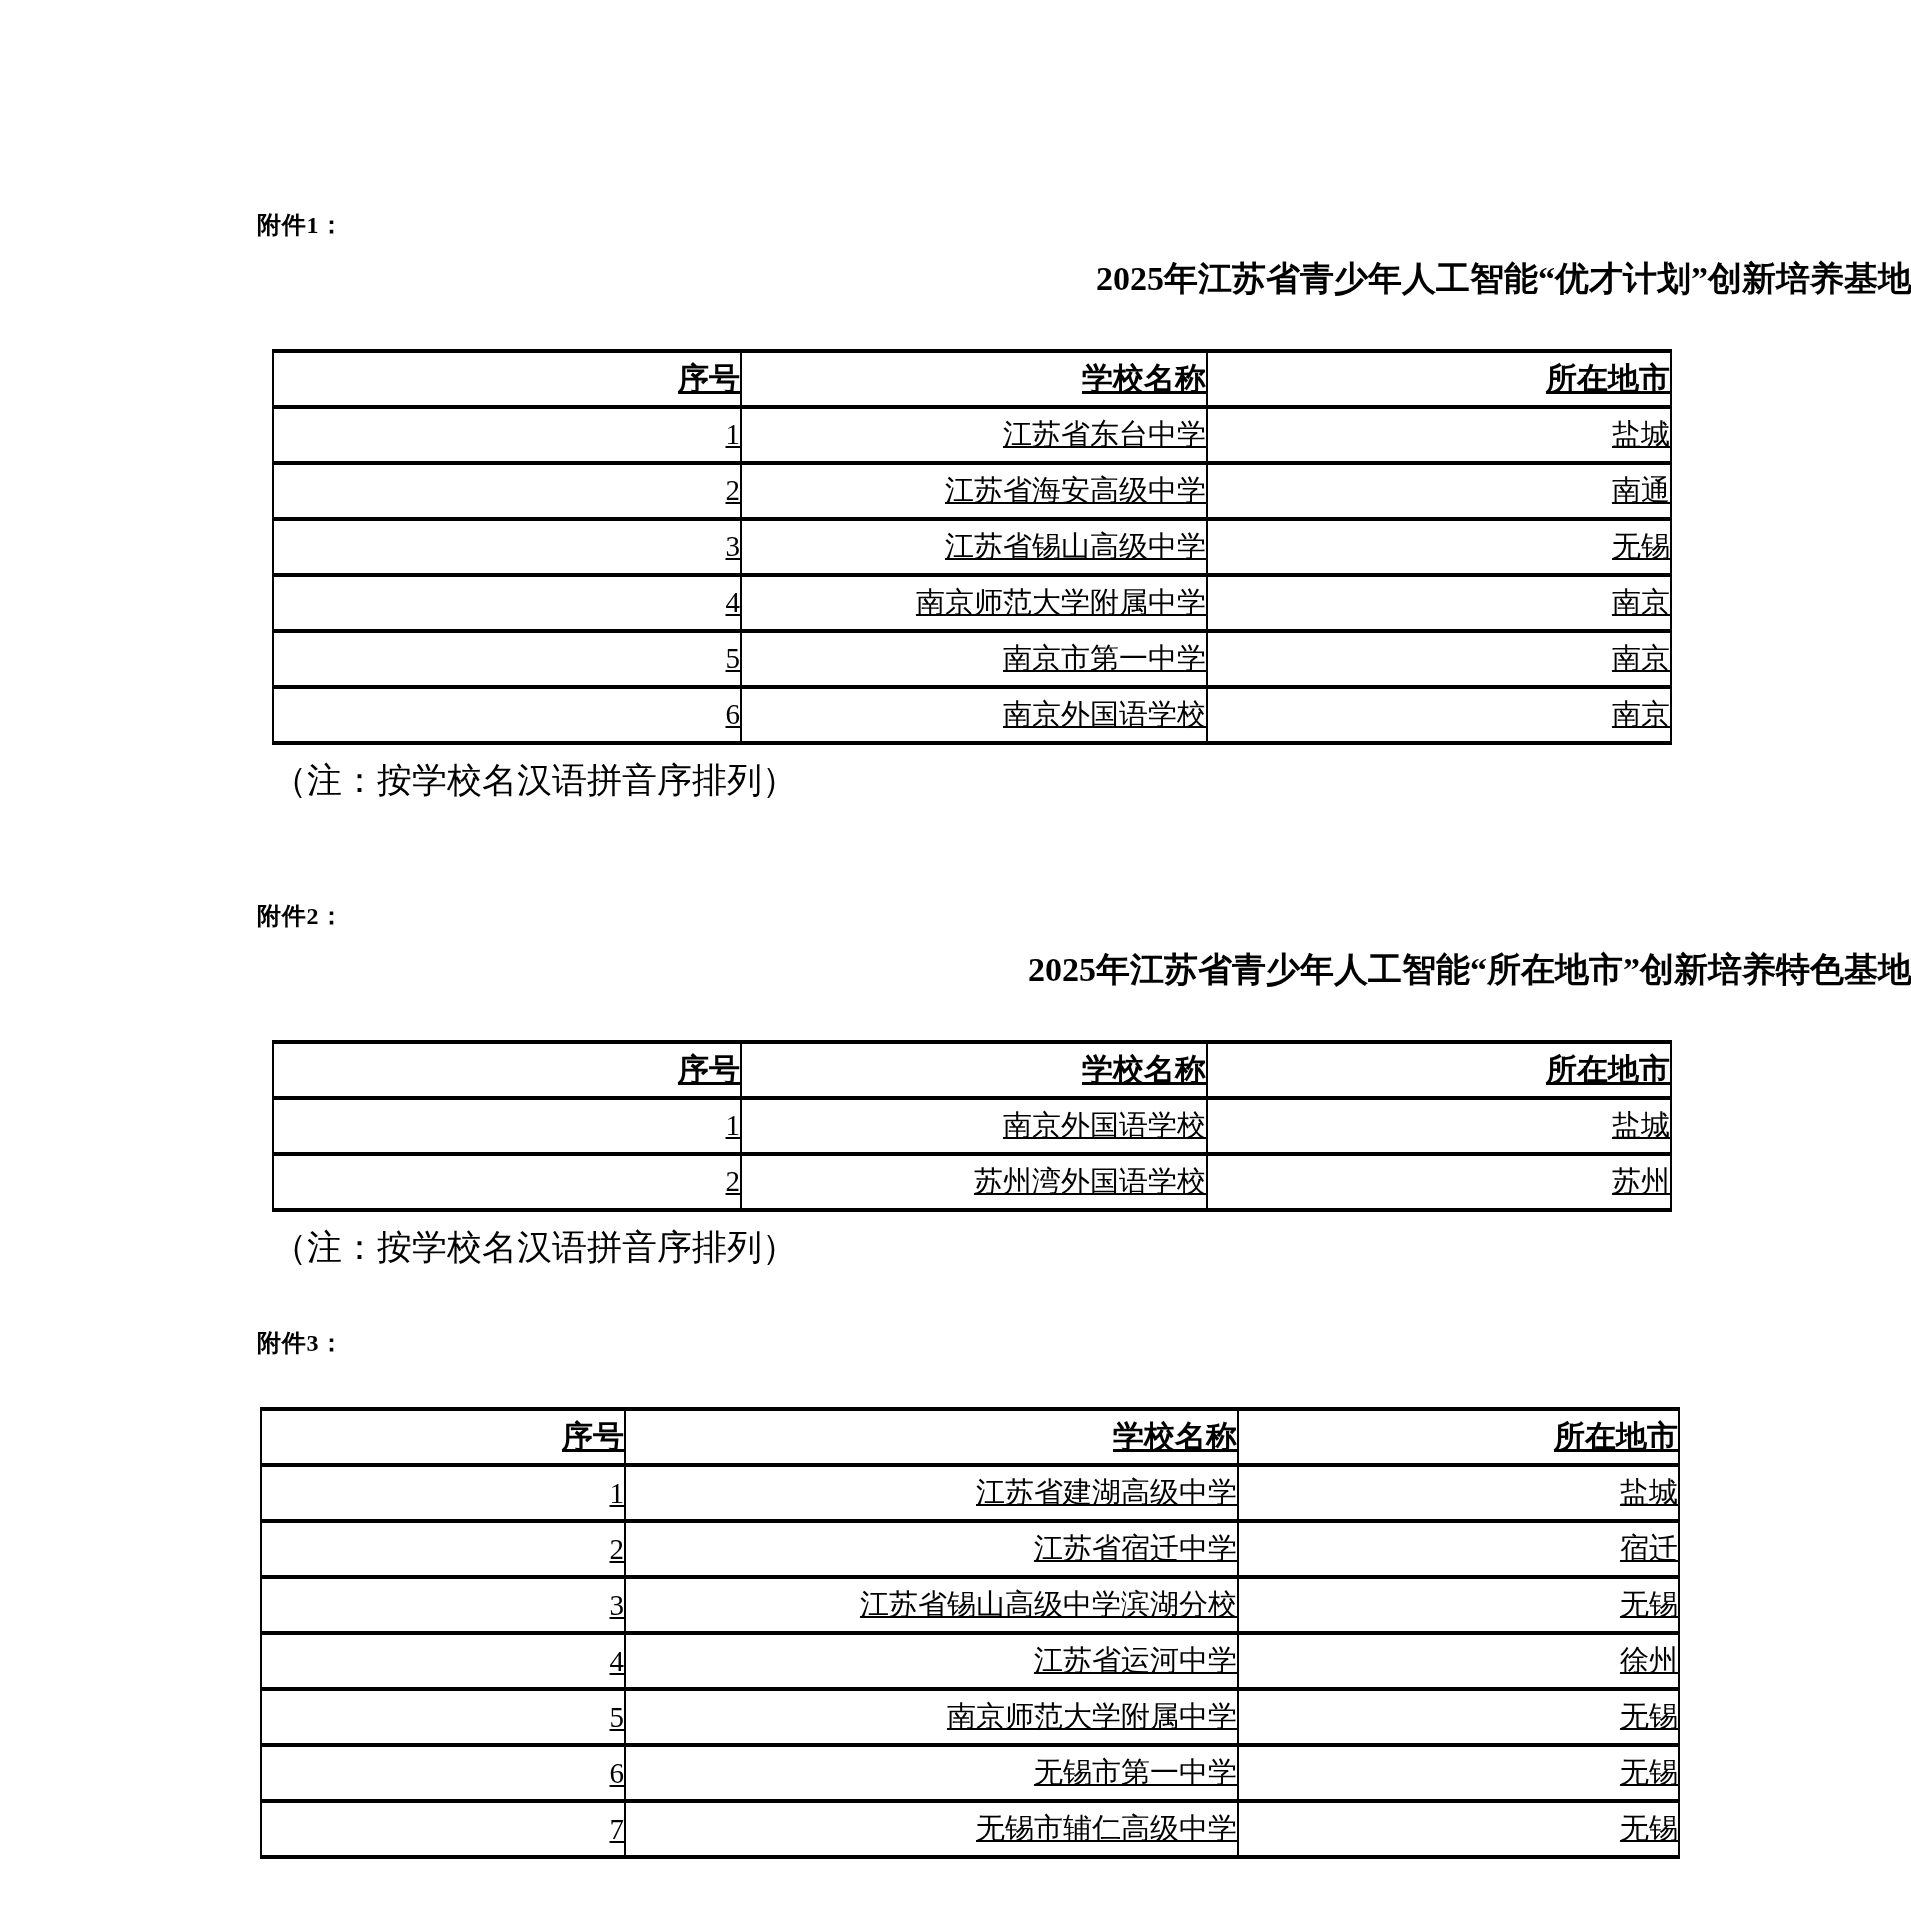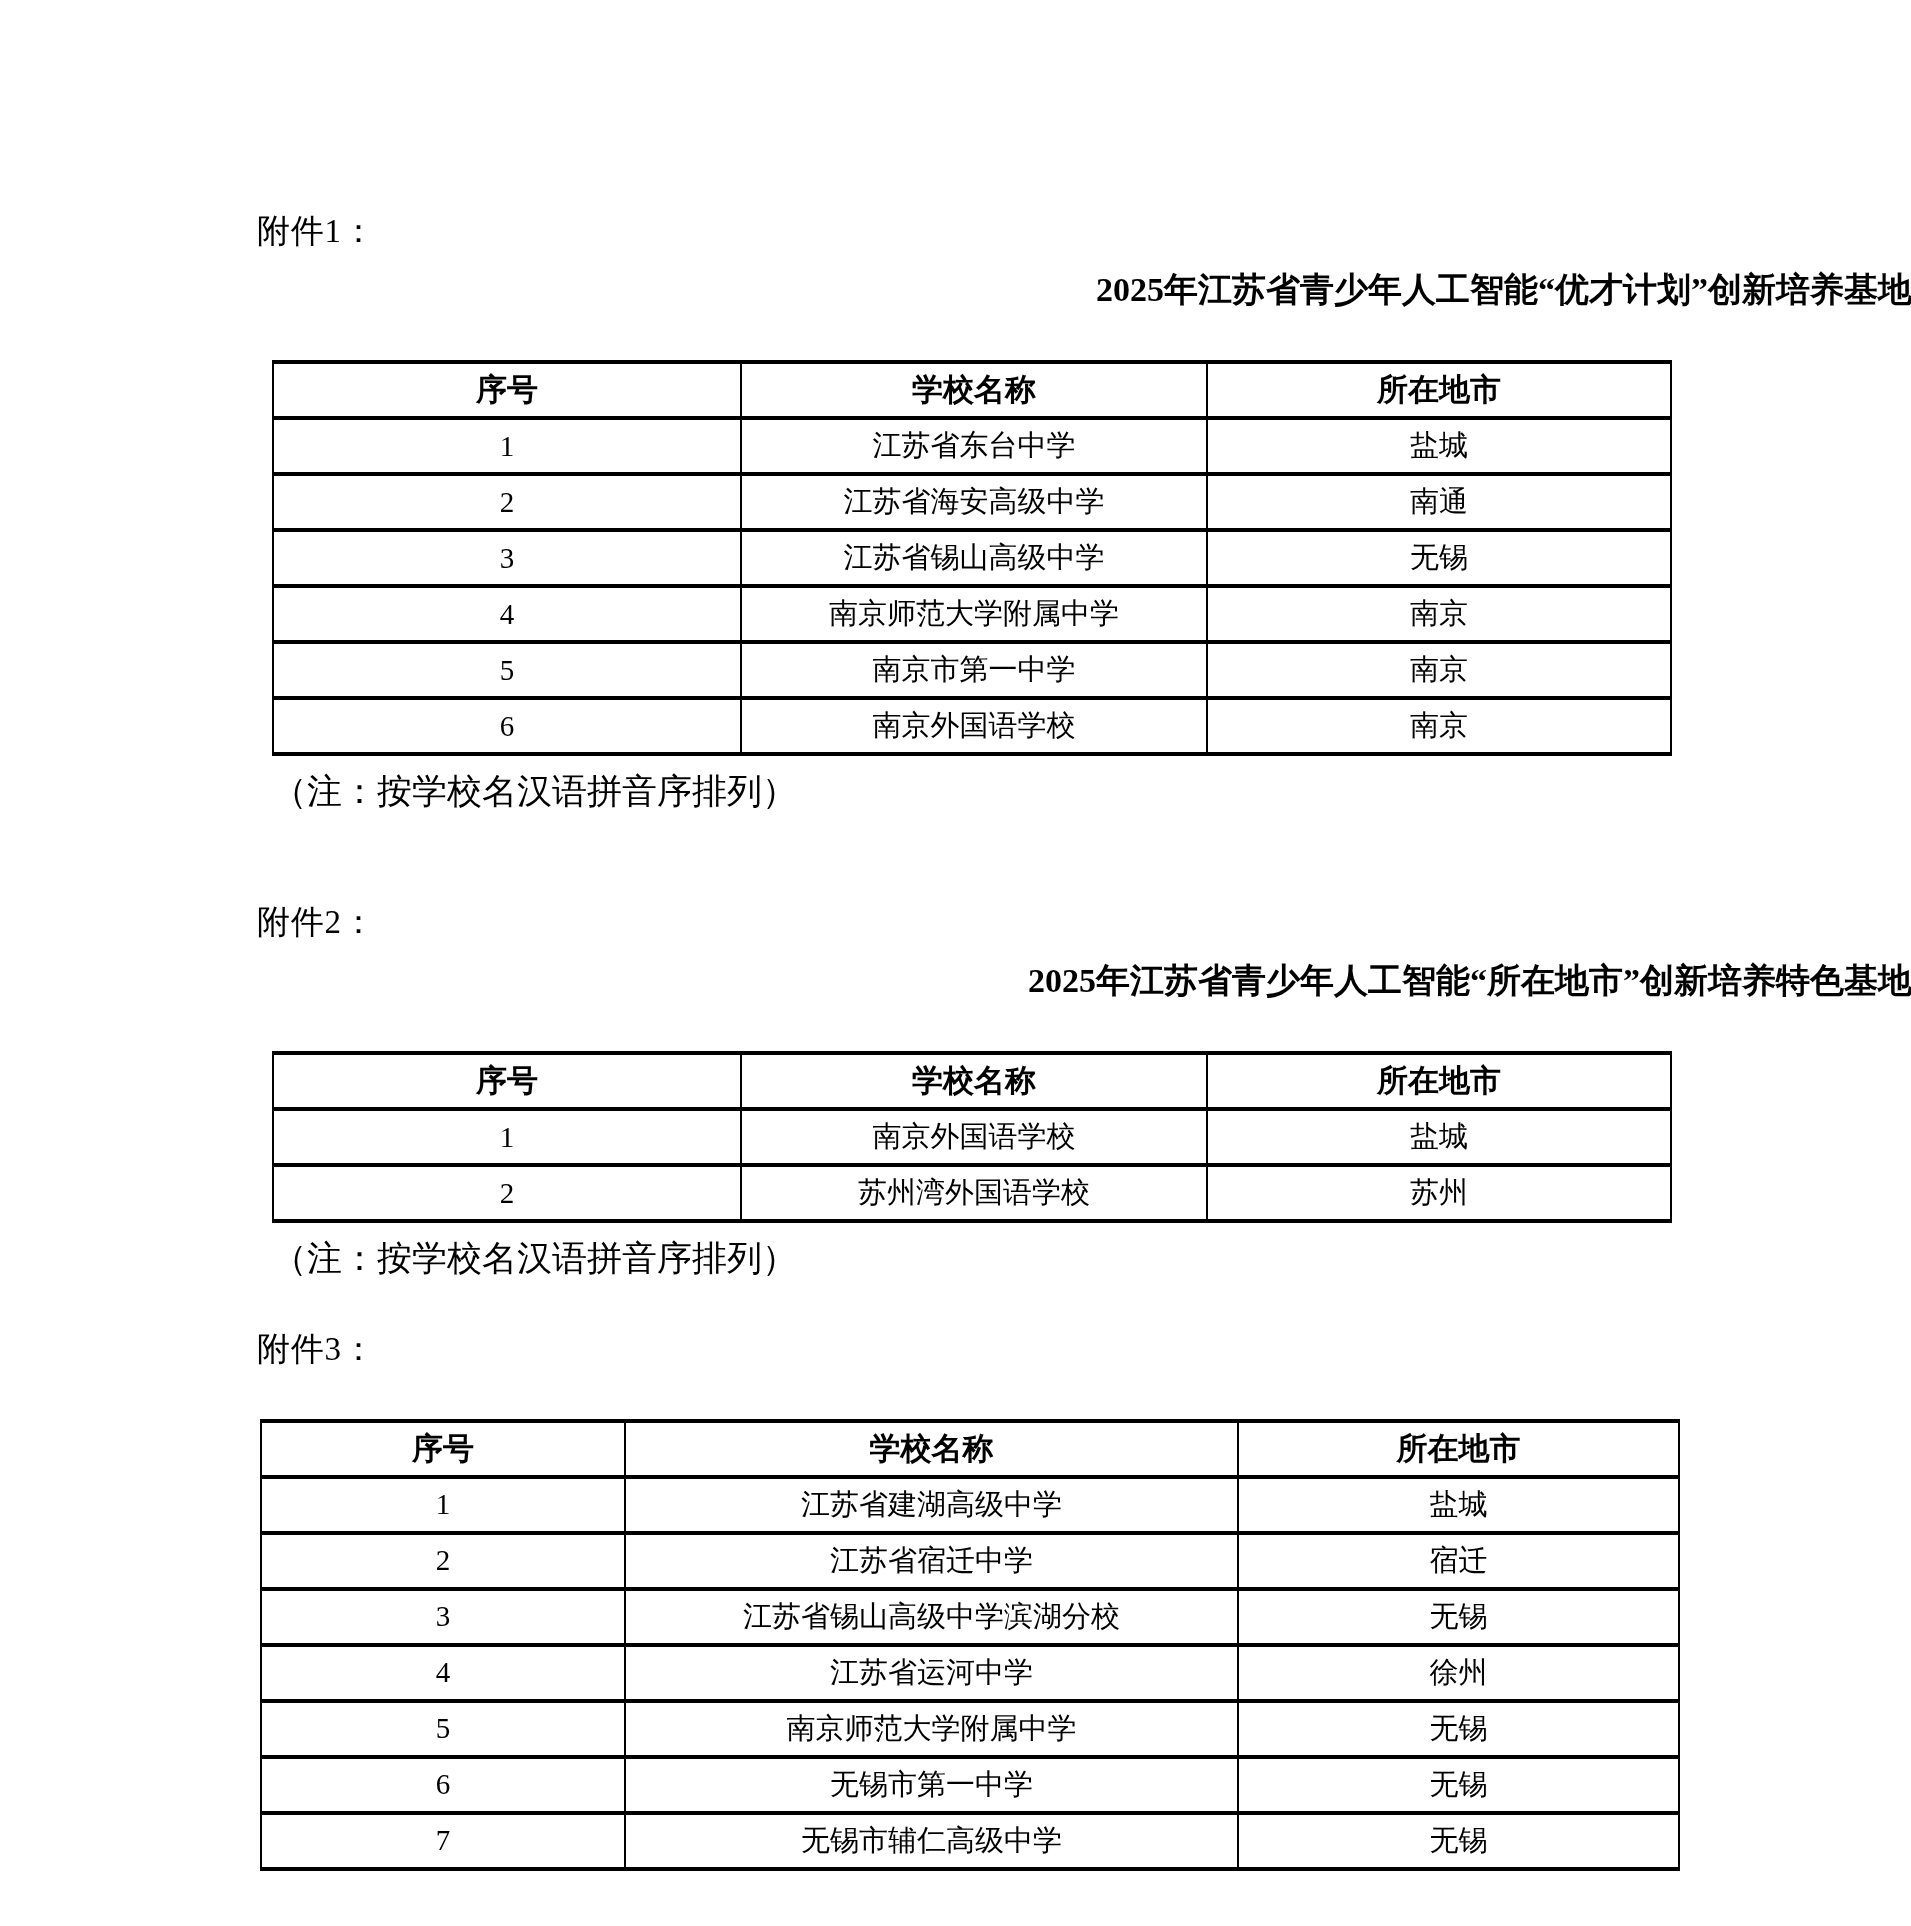--- a/index.html
+++ b/index.html
@@ -26,22 +26,22 @@
     position: absolute;
     left: 0;
     width: 100%;
   }
   .attachments > .attachment:nth-child(1) { top: 210px; }
   .attachments > .attachment:nth-child(2) { top: 901px; }
   .attachments > .attachment:nth-child(3) { top: 1328px; }
 
   .att-label {
     margin-left: 257px;
-    font-size: 33px;
-    font-weight: normal;
+    font-size: 24px;
+    font-weight: bold;
     line-height: 1.3;
     letter-spacing: 0.8px;
   }
   .att-title {
     margin: 15.4px 0 0 0;
     text-align: right;
     font-size: 34px;
     font-weight: bold;
     line-height: 1.3;
   }
@@ -61,25 +61,26 @@
   .attachments > .attachment:nth-child(3) .att-table col:nth-child(1) { width: 364px; }
   .attachments > .attachment:nth-child(3) .att-table col:nth-child(2) { width: 613px; }
   .attachments > .attachment:nth-child(3) .att-table col:nth-child(3) { width: 441px; }
 
   .att-table th, .att-table td {
     border-left: 2.3px solid #000;
     border-right: 2.3px solid #000;
     border-top: 4.6px solid #000;
     border-bottom: 4.6px solid #000;
     height: 52px;
-    text-align: center;
+    text-align: right;
     vertical-align: middle;
     padding: 0;
     overflow: hidden;
     white-space: nowrap;
+    text-decoration: underline;
   }
   .att-table th {
     font-size: 31px;
     font-weight: bold;
   }
   .att-table td {
     font-size: 29px;
     font-weight: normal;
   }
   .att-note {

